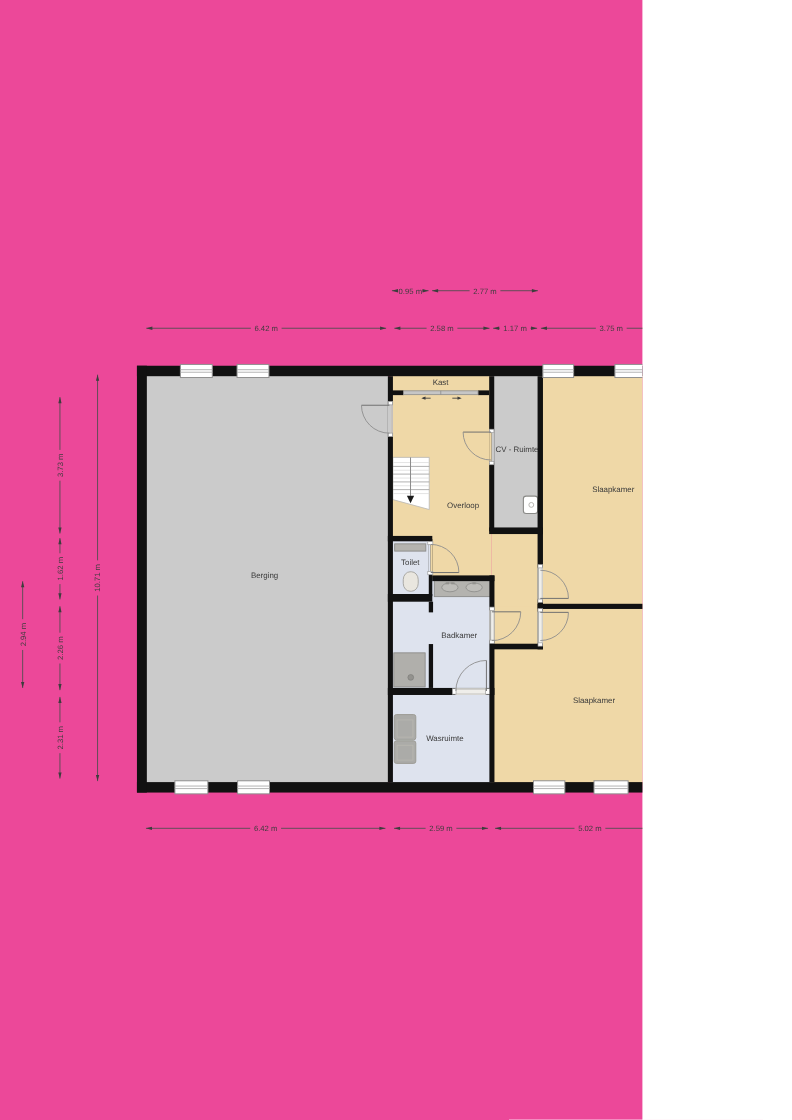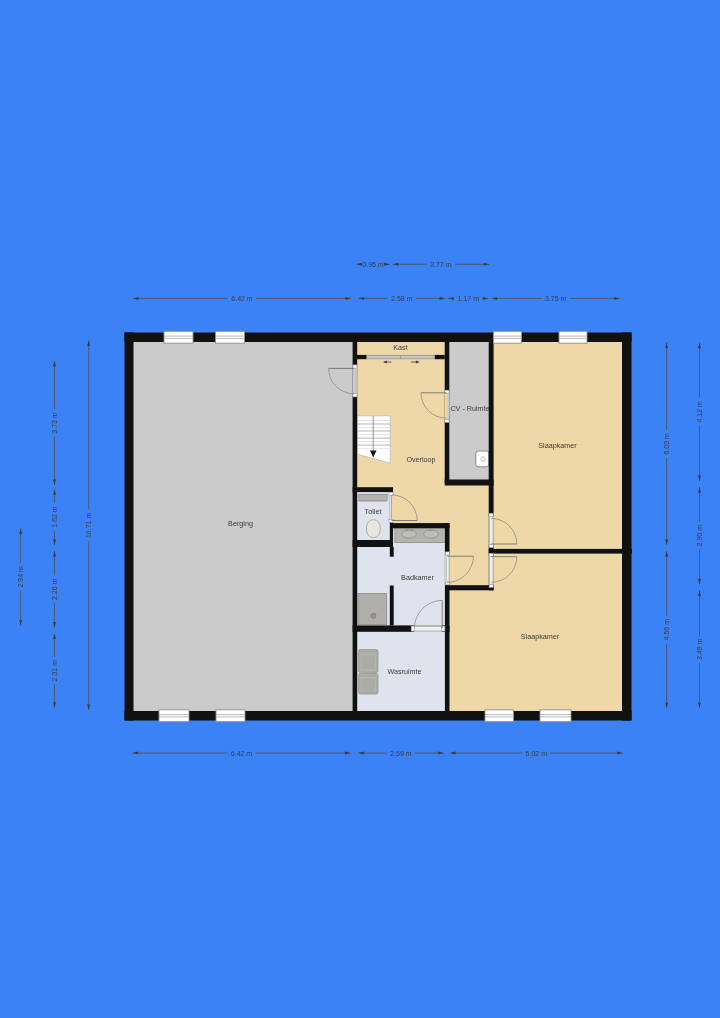--- a/index.html
+++ b/index.html
@@ -1,16 +1,16 @@
 <!DOCTYPE html>
 <html><head>
 <meta charset="utf-8">
 <style>
   html,body{margin:0;padding:0;background:#ffffff;}
-  #page{width:720px;height:1018px;position:relative;background:#3b82f6;overflow:hidden;}
+  #page{width:584px;height:1018px;position:relative;background:#ec4899;overflow:hidden;}
   svg{position:absolute;top:0;left:0;}
   text{font-family:"Liberation Sans",sans-serif;}
 </style>
 </head>
 <body>
 <div id="page">
 <svg width="720" height="1018" viewBox="0 0 720 1018">
   <g id="fills">
 
     <rect x="130" y="338" width="223" height="376" fill="#cbcbcb"></rect>

